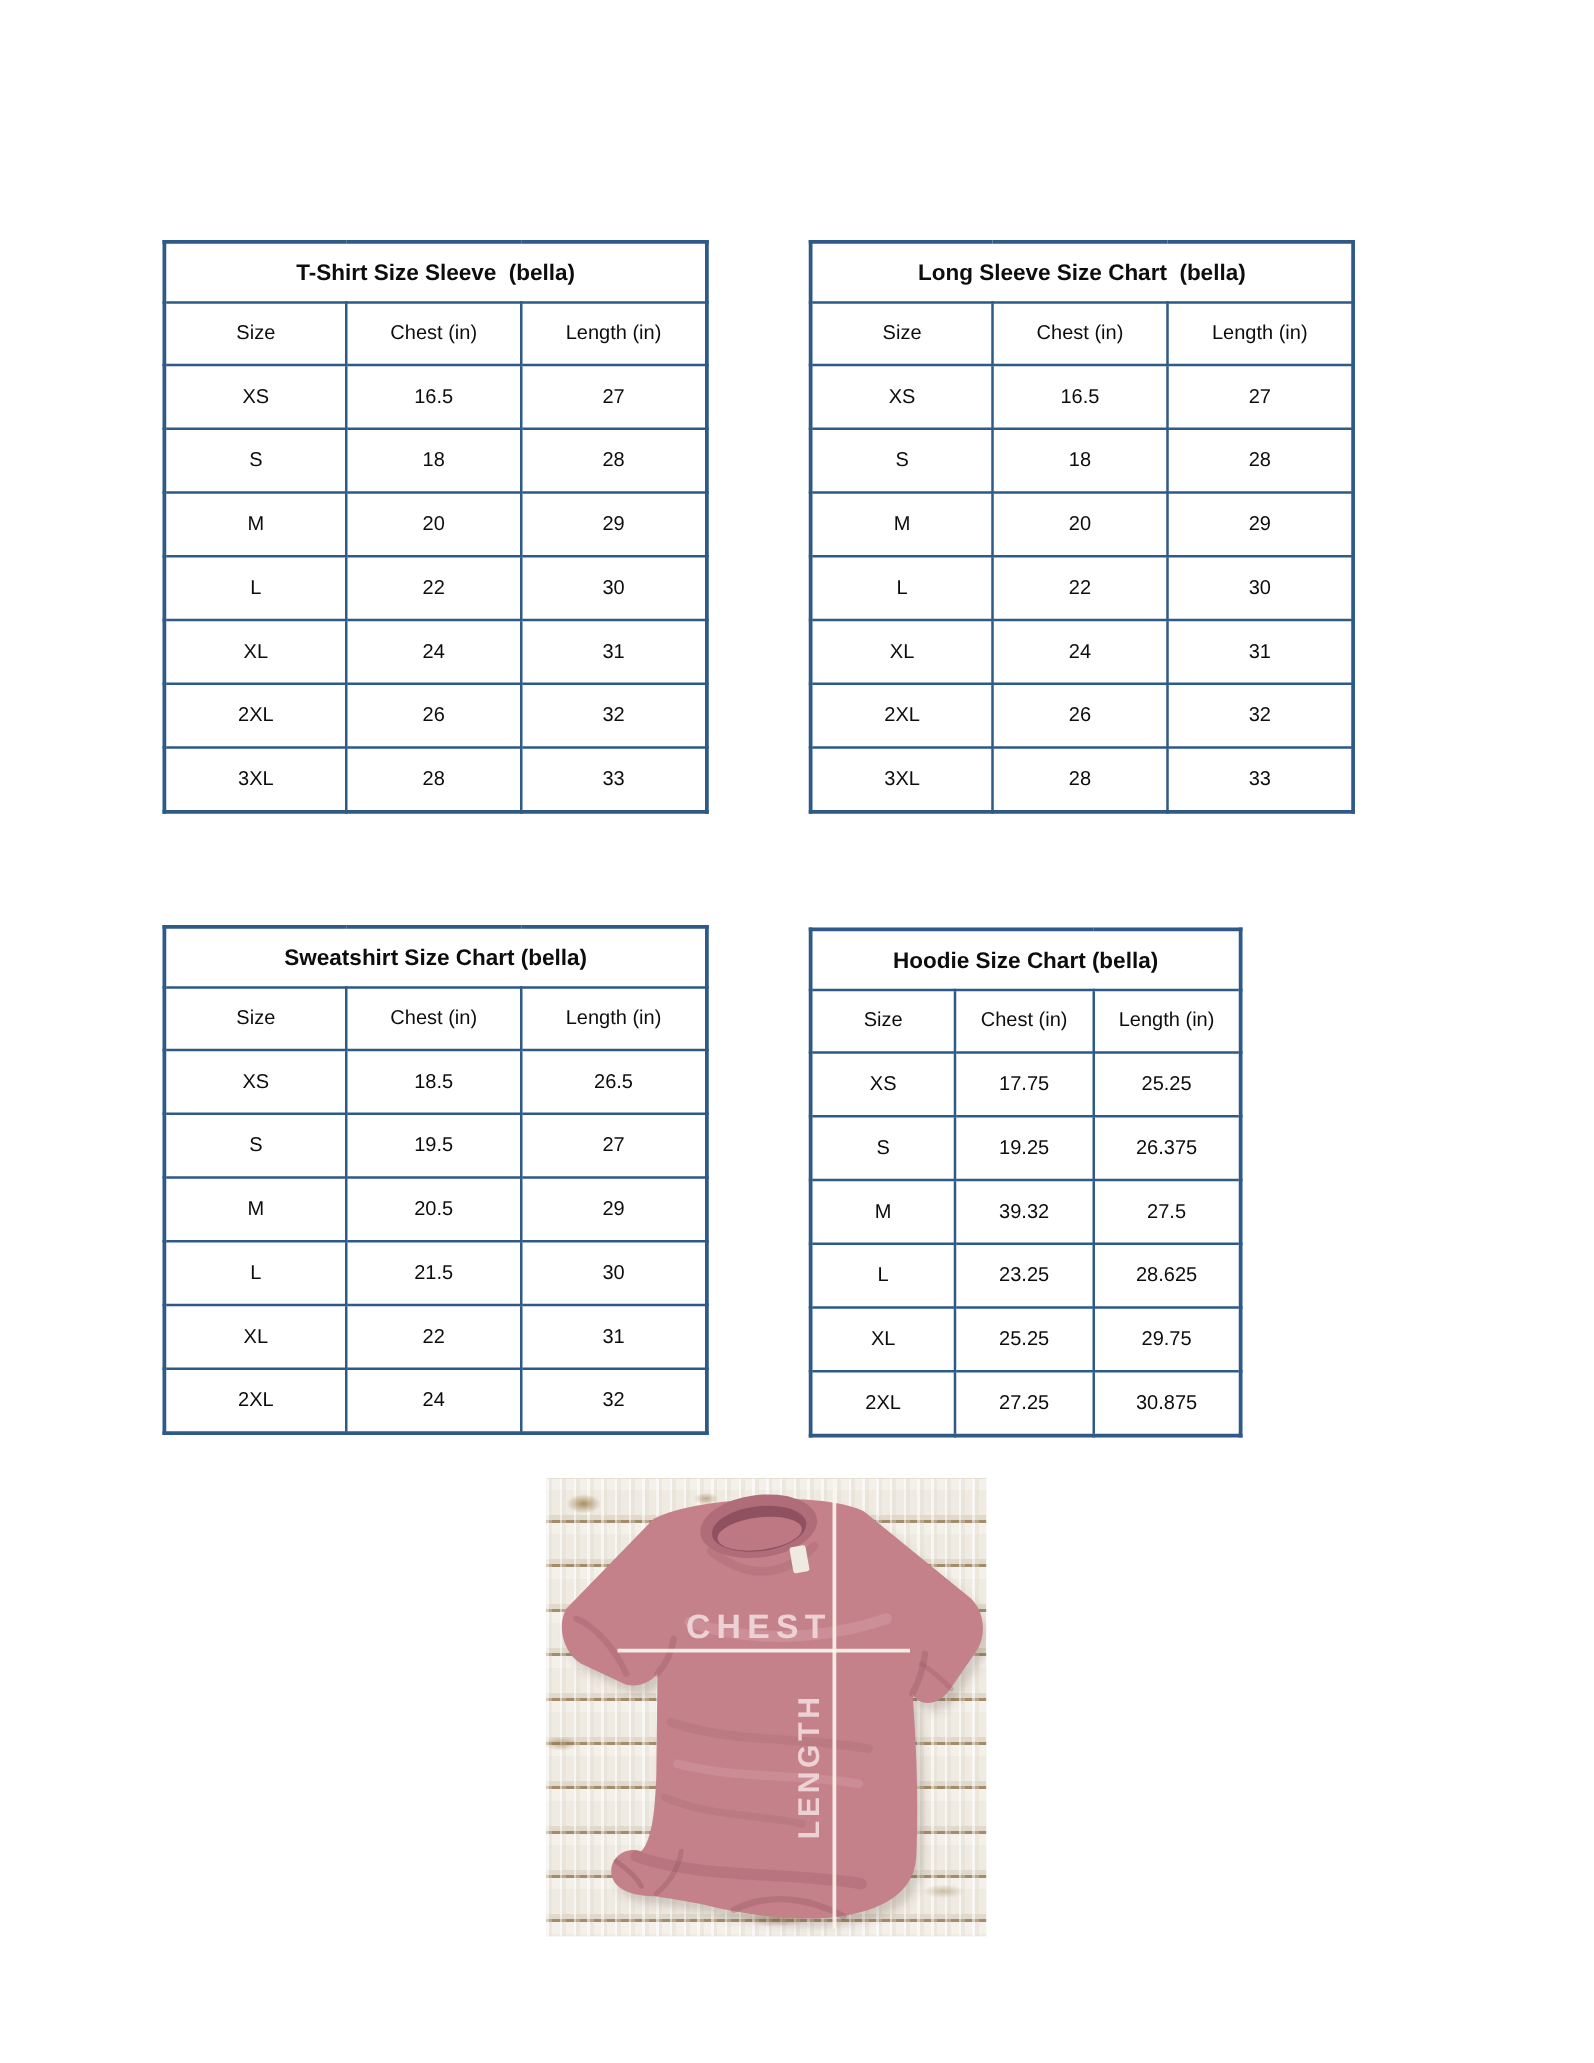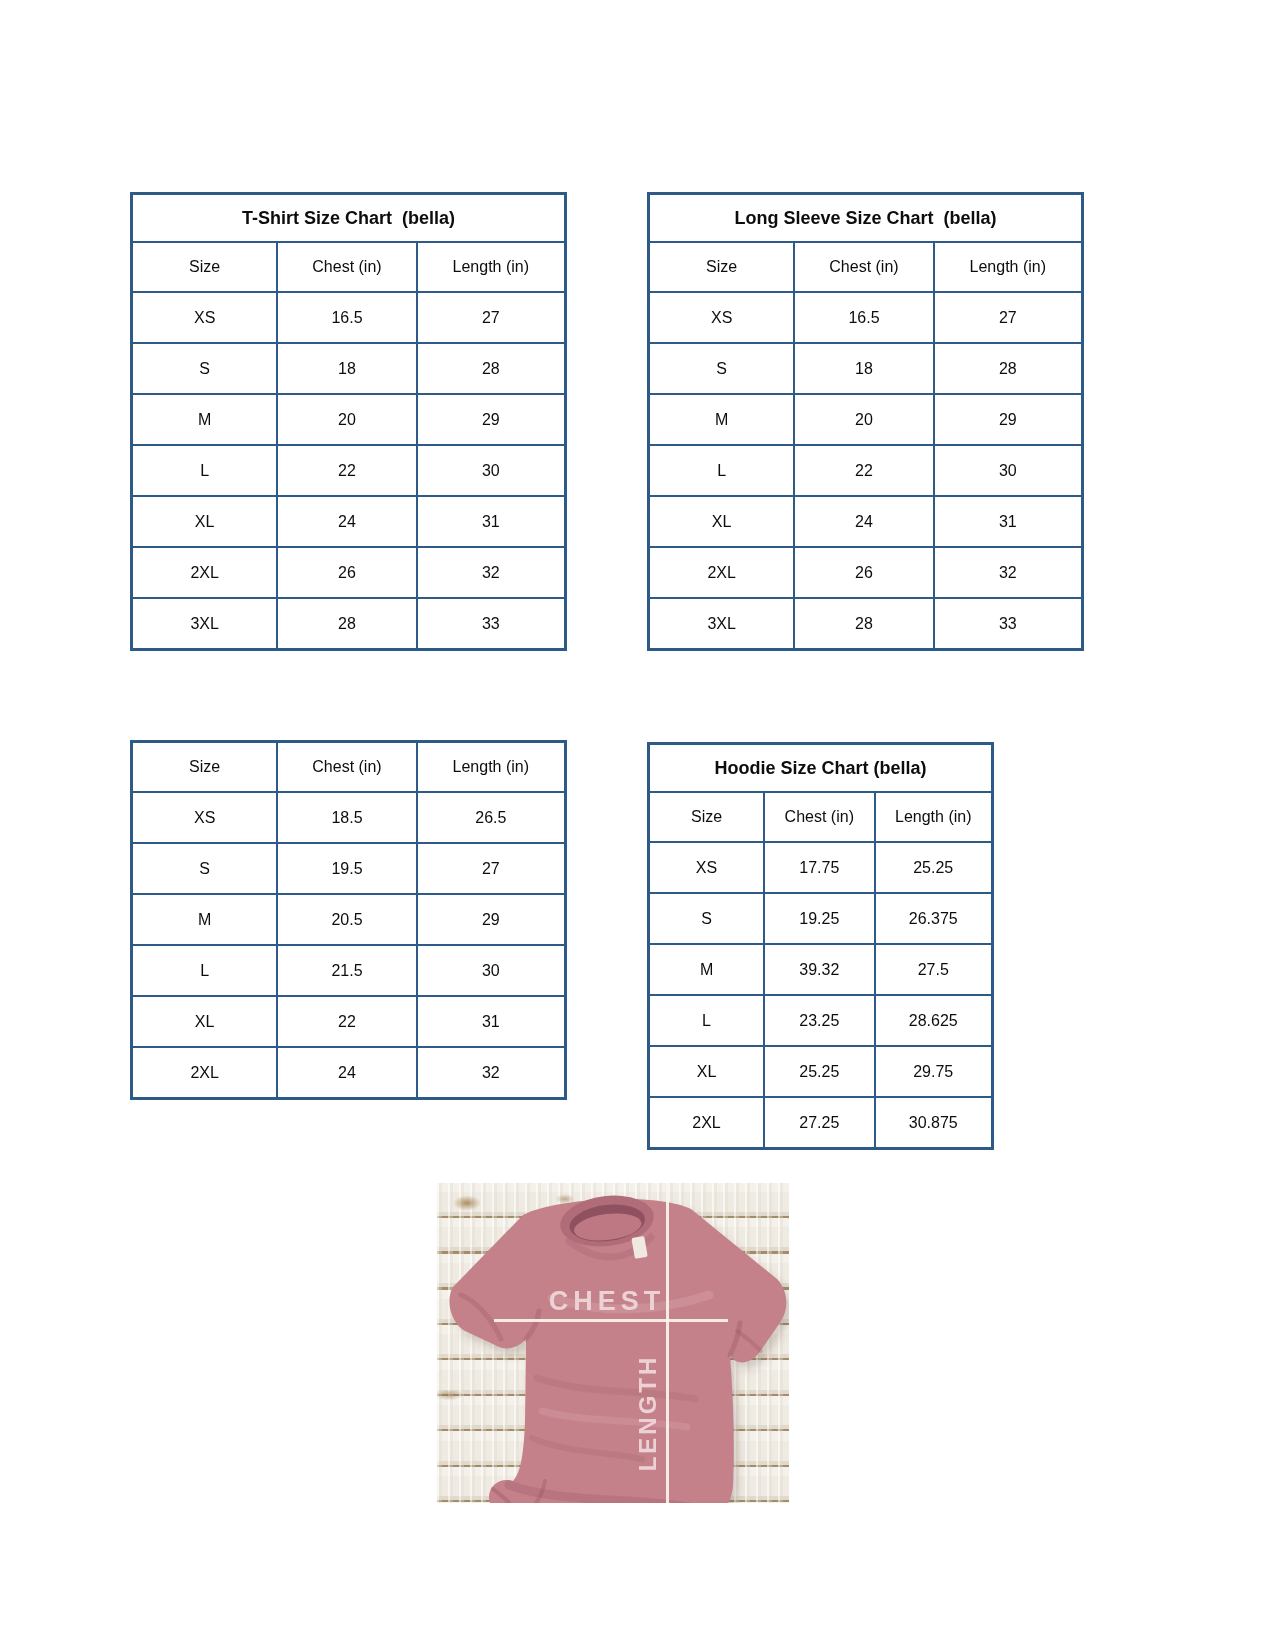--- a/index.html
+++ b/index.html
@@ -14,21 +14,21 @@
   .tbl.t4{left:647px;top:742px;width:347px;}
   table{width:100%;border-collapse:collapse;table-layout:fixed;border:3px solid #2e5a87;}
   col.c1{width:33.6%;} col.c2{width:32.1%;} col.c3{width:34.3%;}
   th,td{border:2px solid #2e5a87;text-align:center;vertical-align:middle;background:#ffffff;
         font-size:16px;font-weight:normal;padding:0;}
   tr.title-row th{height:46px;font-size:18px;font-weight:bold;white-space:pre-wrap;}
   tr.head-row td{height:48px;font-size:16px;}
   tbody td{height:49px;}
 
   
-  .photo{position:absolute;left:437px;top:1183px;width:352px;height:320px;overflow:hidden;
+  .photo{position:absolute;left:437px;top:1183px;width:352px;height:366px;overflow:hidden;
     background-color:#f1eee8;
     background-image:
       radial-gradient(ellipse 20px 11px at 30px 20px, rgba(160,126,76,.85), rgba(160,126,76,0) 70%),
       radial-gradient(ellipse 14px 7px at 128px 16px,  rgba(150,118,72,.55), rgba(150,118,72,0) 70%),
       radial-gradient(ellipse 26px 8px at 325px 118px, rgba(150,120,75,.5),  rgba(150,120,75,0) 70%),
       radial-gradient(ellipse 20px 8px at 12px 212px,  rgba(145,115,70,.5),  rgba(145,115,70,0) 70%),
       radial-gradient(ellipse 36px 9px at 185px 352px, rgba(140,110,70,.45), rgba(140,110,70,0) 70%),
       radial-gradient(ellipse 24px 8px at 318px 330px, rgba(150,118,72,.4),  rgba(150,118,72,0) 70%),
       repeating-linear-gradient(90deg, rgba(255,255,255,.55) 0 2px, rgba(224,216,201,.35) 2px 5px, rgba(255,255,255,0) 5px 11px),
       repeating-linear-gradient(180deg, #f4f1eb 0 9px, #efebe3 9px 29px, #e1dacc 29px 33px, #a28c6b 33px 35.5px);
@@ -50,21 +50,21 @@
 
   <div class="tbl t1">
     <table>
       <colgroup>
           <col class="c1">
           <col class="c2">
           <col class="c3">
         </colgroup>
       <thead>
         <tr class="title-row">
-            <th colspan="3">T-Shirt Size Chart  (bella)</th>
+            <th colspan="3">T-Shirt Size Sleeve  (bella)</th>
           </tr>
         <tr class="head-row">
           <td>Size</td>
           <td>Chest (in)</td>
           <td>Length (in)</td>
         </tr>
       </thead>
       <tbody>
           <tr>
             <td>XS</td>
@@ -163,20 +163,23 @@
   </div>
 
   <div class="tbl t3">
     <table>
       <colgroup>
           <col class="c1">
           <col class="c2">
           <col class="c3">
         </colgroup>
       <thead>
+        <tr class="title-row">
+            <th colspan="3">Sweatshirt Size Chart (bella)</th>
+          </tr>
         <tr class="head-row">
           <td>Size</td>
           <td>Chest (in)</td>
           <td>Length (in)</td>
         </tr>
       </thead>
       <tbody>
           <tr>
             <td>XS</td>
             <td>18.5</td>

